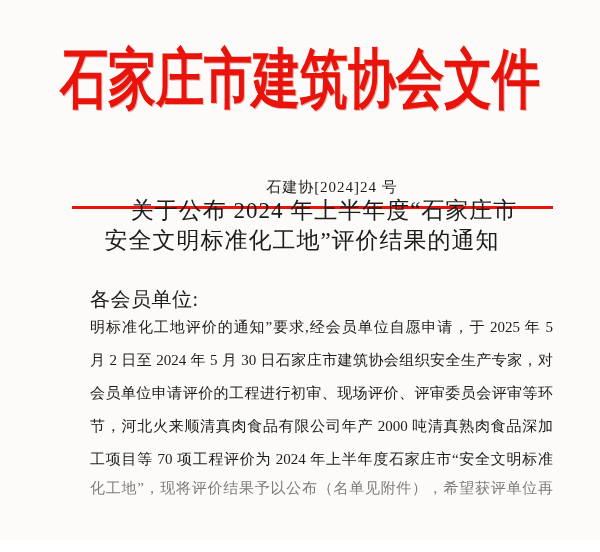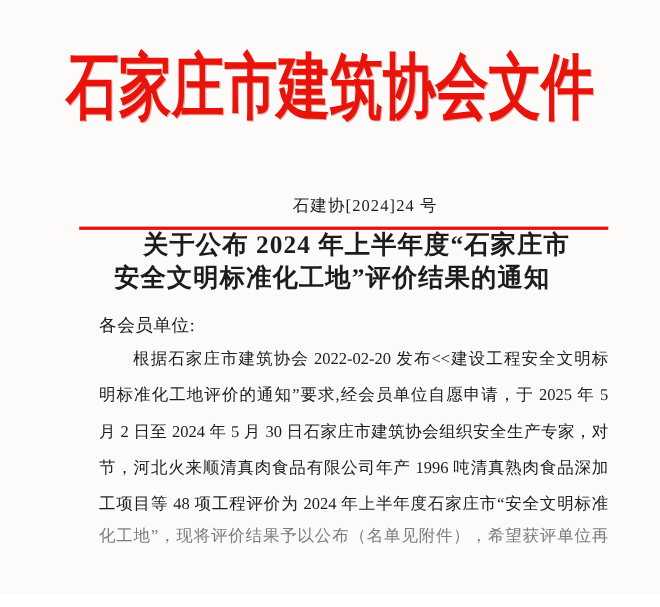--- a/index.html
+++ b/index.html
@@ -46,37 +46,37 @@
   .red-rule {
     position: absolute;
     top: 206px;
     left: 72px;
     width: 481px;
     height: 3px;
     background: var(--red, #e8130b);
   }
   .doc-title {
     position: absolute;
-    top: 208px;
+    top: 196px;
     left: 0;
     right: 0;
     text-align: center;
     font-size: 23px;
-    font-weight: bold;
+    font-weight: normal;
     line-height: 30px;
     letter-spacing: 1px;
     white-space: nowrap;
   }
   .doc-title .t1 { transform: translateX(24px); }
   .doc-title .t2 { transform: translateX(2px); }
   .salutation {
     position: absolute;
     top: 286px;
     left: 90px;
-    font-size: 16px;
+    font-size: 20px;
     letter-spacing: 0.5px;
   }
   .body-block {
     position: absolute;
     top: 311px;
     left: 90px;
     width: 463px;
   }
   .body-line {
     height: 33px;
@@ -106,21 +106,21 @@
   <div class="red-rule"></div>
 
   <div class="doc-title">
     <div class="t1">关于公布 2024 年上半年度“石家庄市</div>
     <div class="t2">安全文明标准化工地”评价结果的通知</div>
   </div>
 
   <div class="salutation">各会员单位:</div>
 
   <div class="body-block">
-    <div class="body-line indent">根据石家庄市建筑协会 2022-02-20 发布&lt;&lt;建设工程安全文明标</div>
     <div class="body-line">明标准化工地评价的通知”要求,经会员单位自愿申请，于 2025 年 5</div>
     <div class="body-line">月 2 日至 2024 年 5 月 30 日石家庄市建筑协会组织安全生产专家，对</div>
-    <div class="body-line">节，河北火来顺清真肉食品有限公司年产 1996 吨清真熟肉食品深加</div>
-    <div class="body-line">工项目等 48 项工程评价为 2024 年上半年度石家庄市“安全文明标准</div>
+    <div class="body-line">会员单位申请评价的工程进行初审、现场评价、评审委员会评审等环</div>
+    <div class="body-line">节，河北火来顺清真肉食品有限公司年产 2000 吨清真熟肉食品深加</div>
+    <div class="body-line">工项目等 70 项工程评价为 2024 年上半年度石家庄市“安全文明标准</div>
     <div class="body-line clipped">化工地”，现将评价结果予以公布（名单见附件），希望获评单位再</div>
   </div>
 
 </div>
 
 </body></html>

